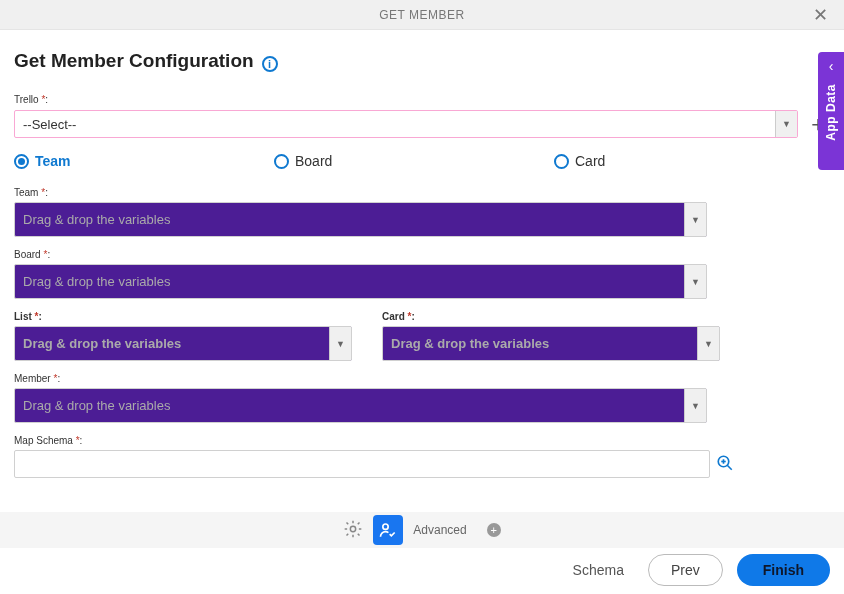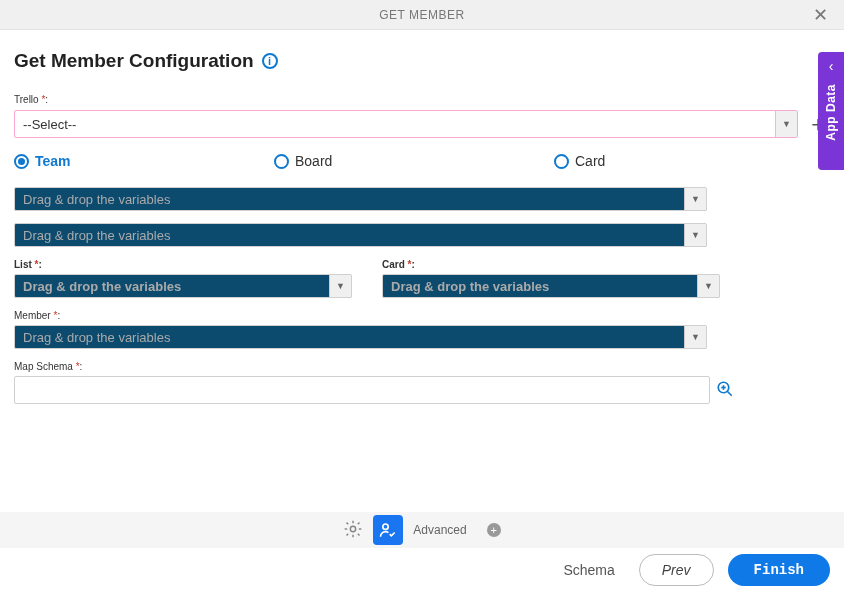--- a/index.html
+++ b/index.html
@@ -35,21 +35,21 @@
     font-size: 18px;
     color: #777;
     cursor: pointer;
     padding: 2px 6px;
   }
   .content {
     padding: 20px 14px 10px 14px;
   }
   .page-title-row {
     display: flex;
-    align-items: center;
+    align-items: flex-end;
     gap: 8px;
     margin-bottom: 22px;
   }
   .page-title {
     font-size: 19px;
     font-weight: bold;
     color: #222;
   }
   .info-icon {
     width: 16px; height: 16px;
@@ -137,24 +137,24 @@
     border-radius: 50%;
   }
   .radio-label {
     font-size: 14px;
     color: #333;
   }
   .radio-label.selected { color: #0f79d0; font-weight: bold; }
   .var-input {
     border: 1px solid #d0d0d0;
     border-radius: 2px;
-    height: 24px;
-    display: flex;
-    align-items: center;
-    background: #0c4a6e;
+    height: 35px;
+    display: flex;
+    align-items: center;
+    background: #4c1d95;
     max-width: 693px;
   }
   .var-text {
     flex: 1;
     padding: 0 8px;
     color: #aaa;
     font-size: 13px;
   }
   .two-col {
     display: flex;
@@ -234,32 +234,30 @@
     padding: 6px 10px;
   }
   .btn-prev {
     border: 1px solid #bbb;
     border-radius: 20px;
     padding: 7px 22px;
     font-size: 14px;
     color: #444;
     background: #fff;
     cursor: pointer;
-    font-style: italic;
   }
   .btn-finish {
     border: none;
     border-radius: 20px;
     padding: 8px 26px;
     font-size: 14px;
     font-weight: bold;
-    color: #ffffff;
+    color: #0f172a;
     background: #0f79e8;
     cursor: pointer;
-    font-family: Liberation Mono, monospace;
   }
   
   .side-tab {
     position: absolute;
     right: 0;
     top: 52px;
     width: 26px;
     height: 118px;
     background: #7b34d6;
     border-radius: 4px 0 0 4px;
@@ -316,27 +314,33 @@
       <span class="radio-circle"></span>
       <span class="radio-label">Board</span>
     </div>
     <div class="radio-item">
       <span class="radio-circle"></span>
       <span class="radio-label">Card</span>
     </div>
   </div>
 
   <div class="field-row">
+    <span class="label">
+      <span>Team</span> <span class="req">*</span>:
+    </span>
     <div class="var-input">
       <span class="var-text">Drag &amp; drop the variables</span>
       <span class="select-btn">▼</span>
     </div>
   </div>
 
   <div class="field-row">
+    <span class="label">
+      <span>Board</span> <span class="req">*</span>:
+    </span>
     <div class="var-input">
       <span class="var-text">Drag &amp; drop the variables</span>
       <span class="select-btn">▼</span>
     </div>
   </div>
 
   <div class="field-row">
     <div class="two-col">
       <div>
         <span class="label">

